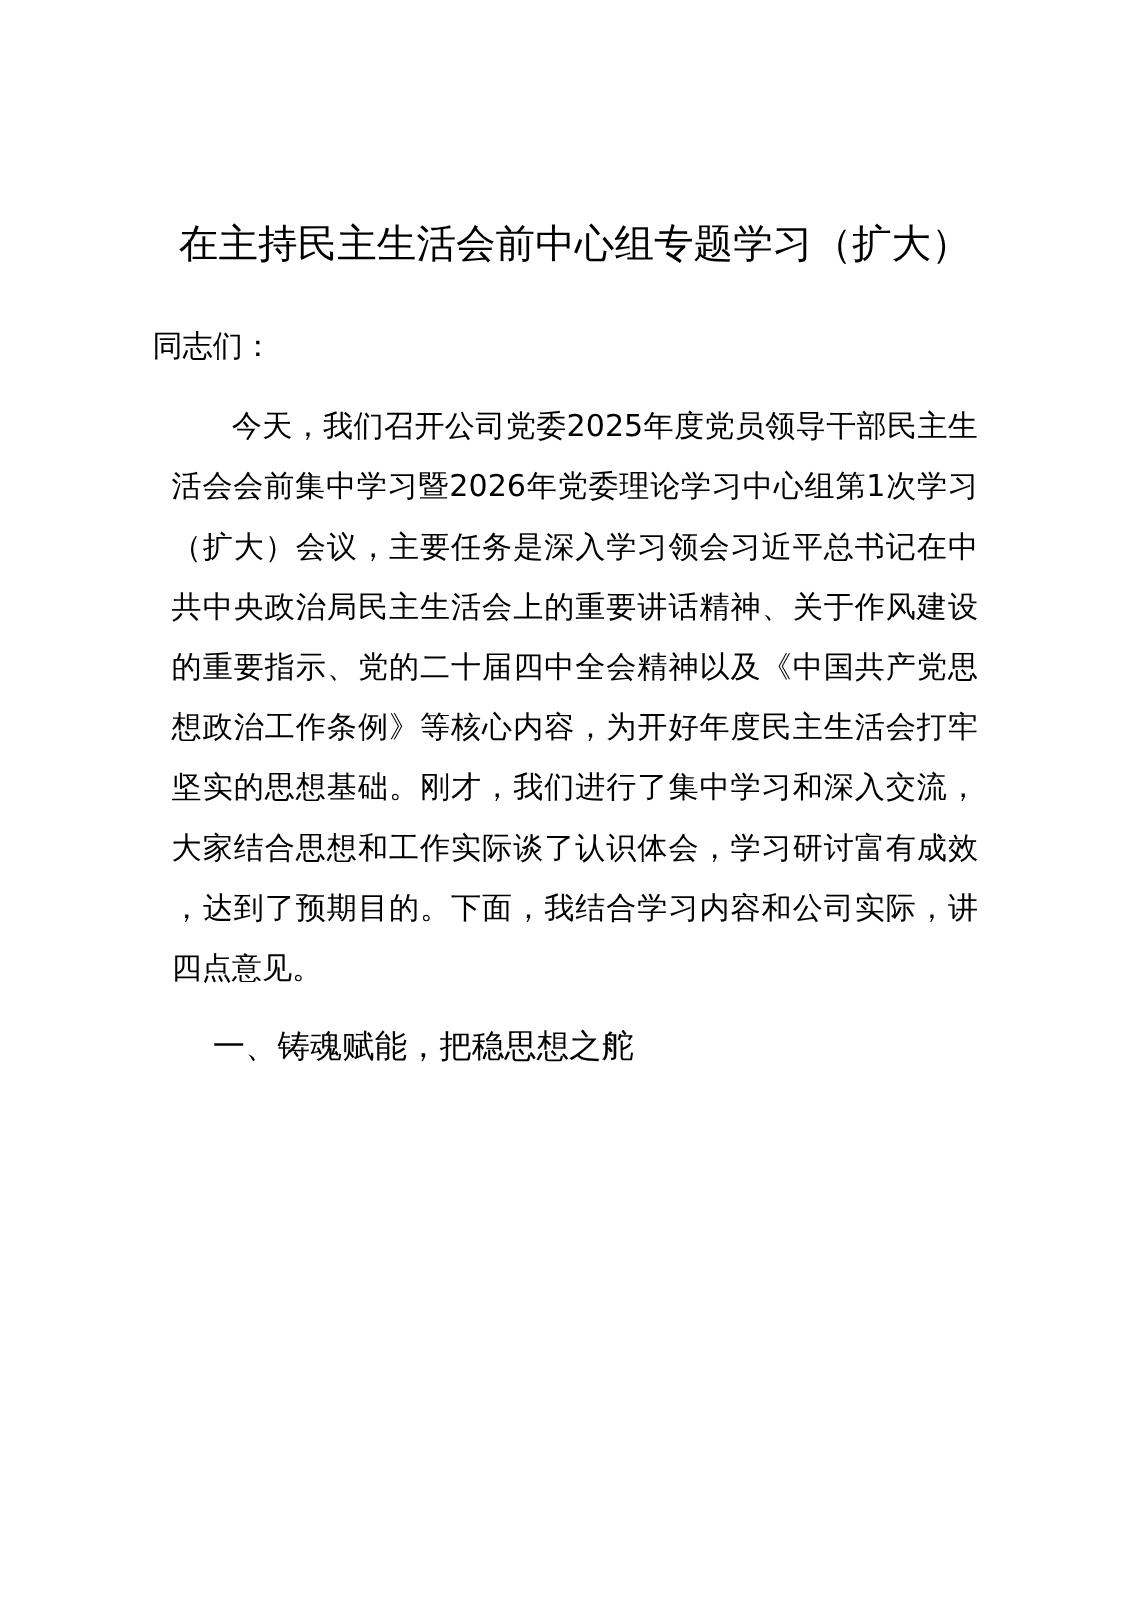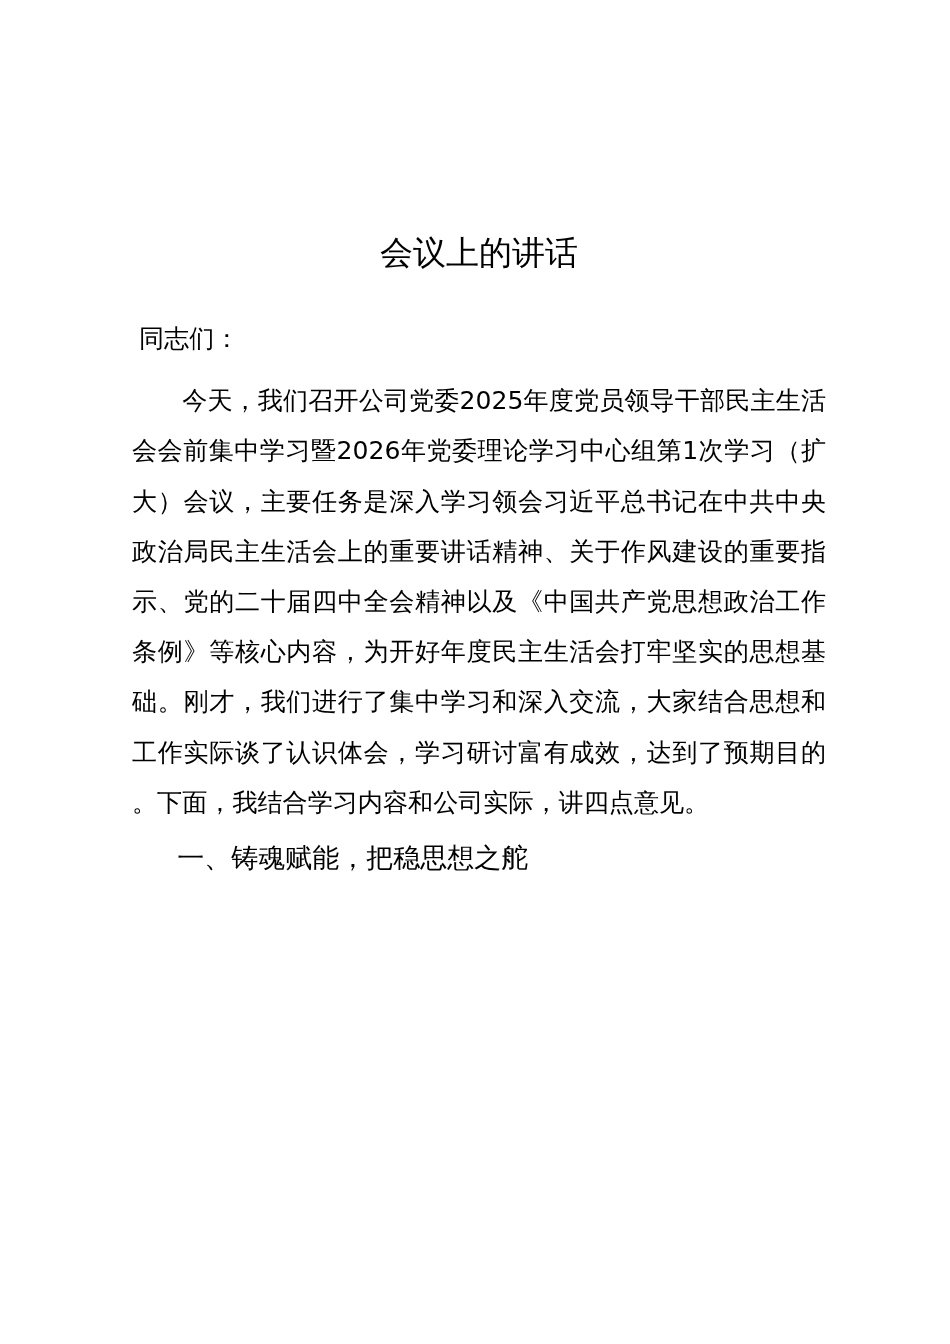--- a/index.html
+++ b/index.html
@@ -28,45 +28,44 @@
       margin: 0;
       font-weight: normal;
       letter-spacing: 0px;
     }
     .body {
       margin-top: 36px;
       font-size: 25.1px;
       line-height: 50.2px;
     }
     .para {
-      margin: 5px;
+      margin: 16px;
       text-align: justify;
       text-justify: inter-character;
       word-break: break-all;
       line-break: anywhere;
     }
     .indent {
       text-indent: 50.2px;
     }
     .salutation {
-      margin: 12px;
+      margin: 0;
     }
     .heading1 {
       margin: 0;
       text-indent: 50.2px;
       font-size: 27px;
     }
   </style>
 </head>
 <body>
 
 <div class="page">
   <h1 class="title">
-    <br>
-    <span>会议上的讲话</span>
+    <span>在主持民主生活会前中心组专题学习（扩大）</span><br>
   </h1>
 
   <div class="body">
     <p class="salutation">同志们：</p>
     <p class="para indent">今天，我们召开公司党委2025年度党员领导干部民主生活会会前集中学习暨2026年党委理论学习中心组第1次学习（扩大）会议，主要任务是深入学习领会习近平总书记在中共中央政治局民主生活会上的重要讲话精神、关于作风建设的重要指示、党的二十届四中全会精神以及《中国共产党思想政治工作条例》等核心内容，为开好年度民主生活会打牢坚实的思想基础。刚才，我们进行了集中学习和深入交流，大家结合思想和工作实际谈了认识体会，学习研讨富有成效，达到了预期目的。下面，我结合学习内容和公司实际，讲四点意见。</p>
     <p class="heading1">一、铸魂赋能，把稳思想之舵</p>
   </div>
 </div>
 
 </body></html>

